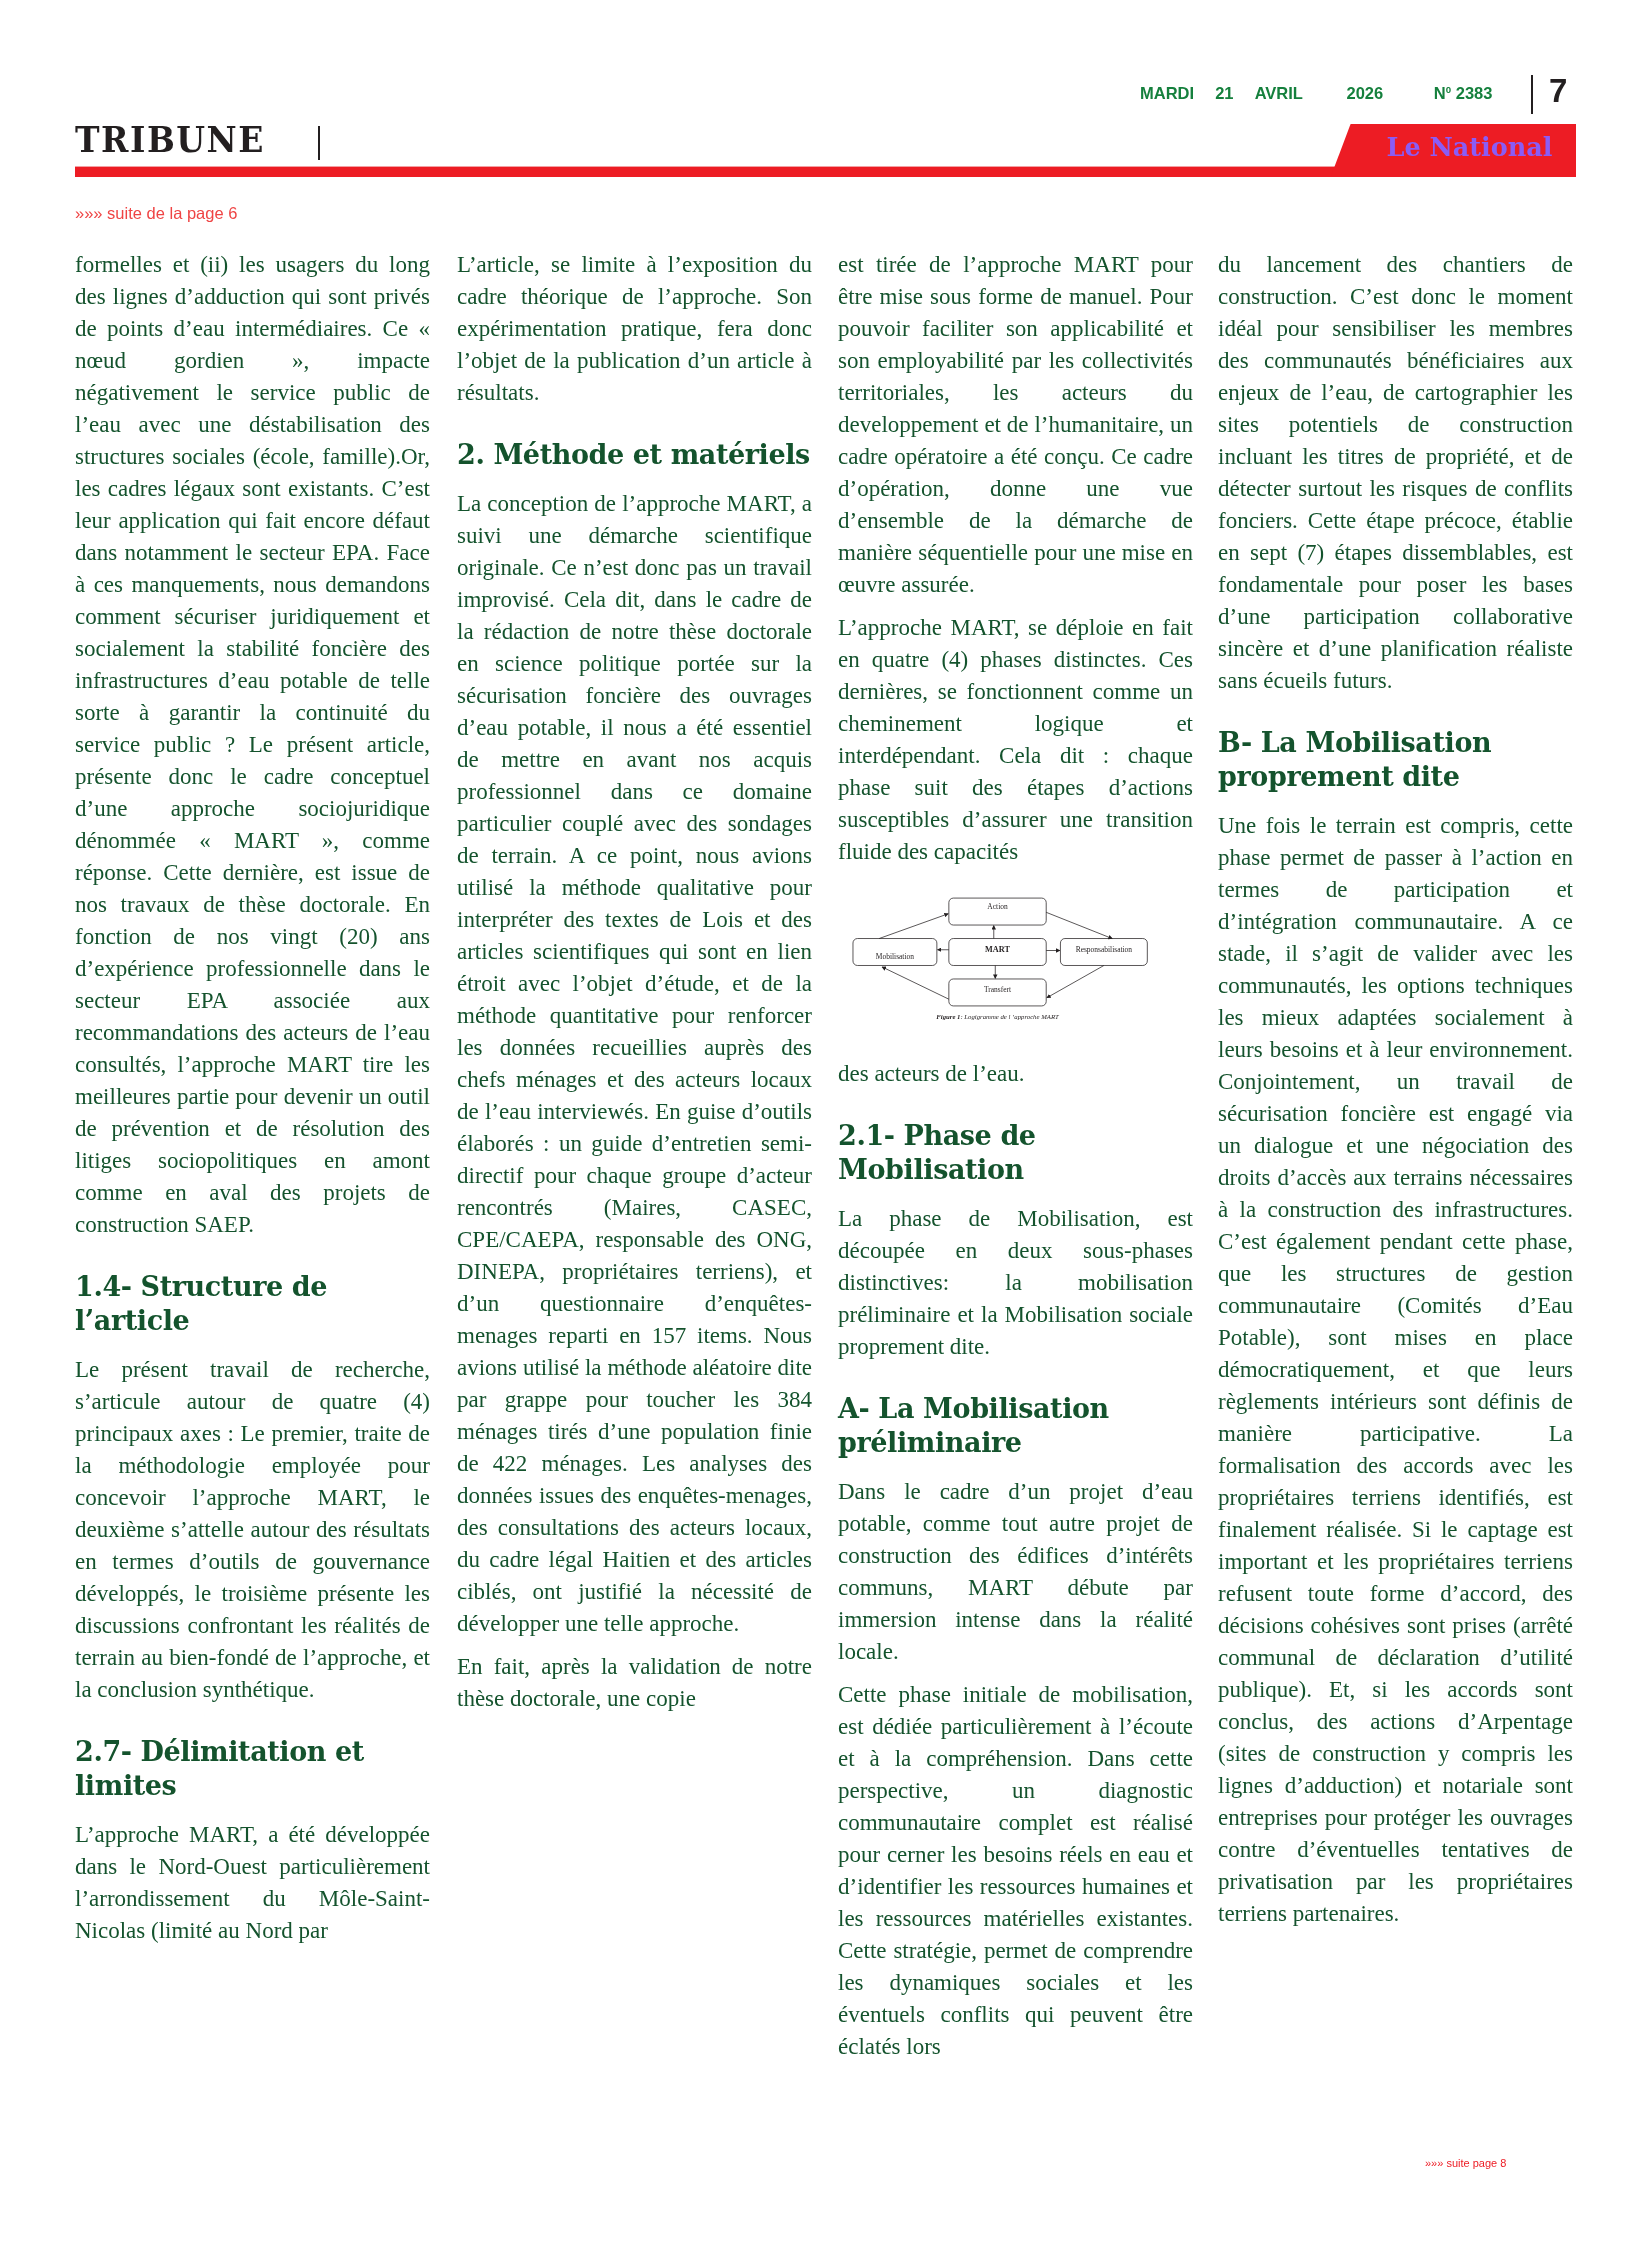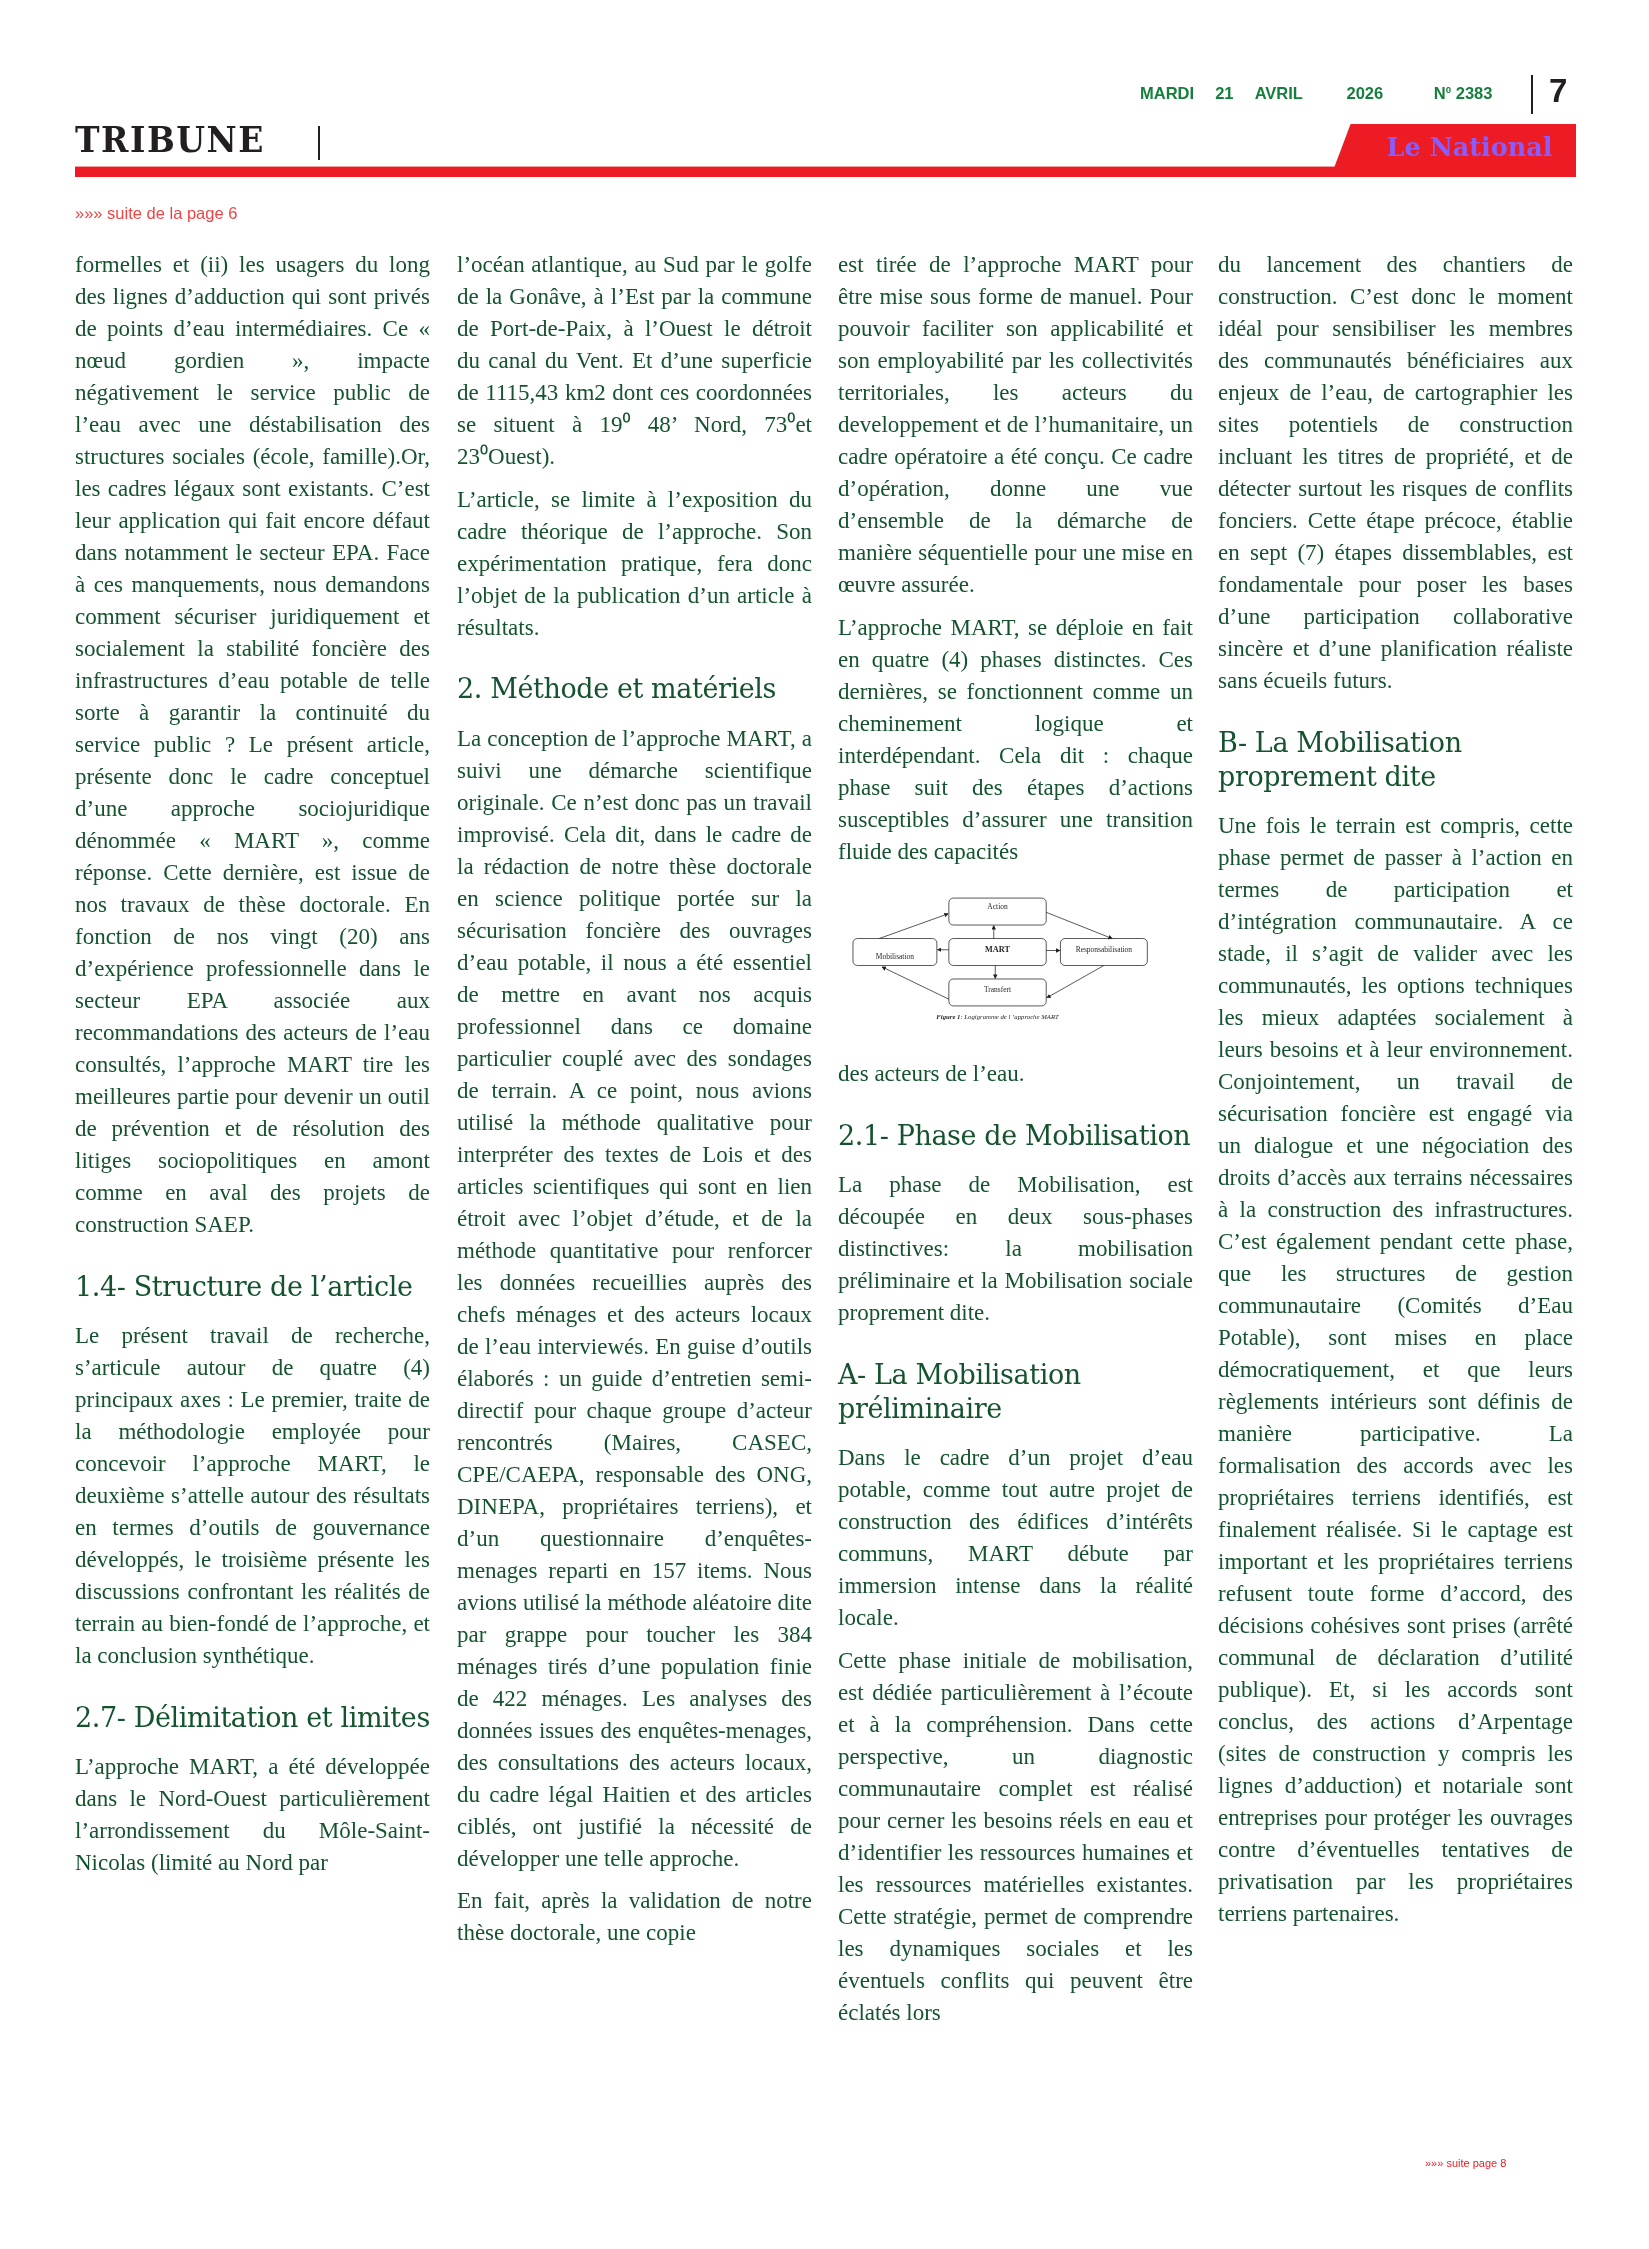--- a/index.html
+++ b/index.html
@@ -55,21 +55,21 @@
     position: absolute; top: 249px; width: 355px;
     font-family: "Liberation Serif", serif; font-size: 23px; line-height: 32px;
     text-align: justify; hyphens: none; color: #14532d;
   }
   .col1 { left: 75px; }
   .col2 { left: 457px; }
   .col3 { left: 838px; }
   .col4 { left: 1218px; }
   .column p { margin: 0 0 10.5px 0; }
   .column h2 {
-    font-family: "DejaVu Serif", serif; font-weight: normal; font-size: 27px;
+    font-family: "DejaVu Serif", serif; font-weight: bold; font-size: 27px;
     line-height: 34px; margin: 28.5px 0 16.5px 0; text-align: left; letter-spacing: -0.4px;
   }
 
   .figure { margin: 15px 0 25.5px 0; width: 355px; }
   .figure svg { display: block; width: 355px; height: 150px; }
   .figure .node-label { font-family: "Liberation Serif", serif; font-size: 10px; fill: #231f20; }
   .figure .node-label-bold { font-family: "Liberation Serif", serif; font-size: 11px; font-weight: bold; fill: #231f20; }
   .figure .caption { font-family: "Liberation Serif", serif; font-size: 9px; font-style: italic; fill: #231f20; }
 </style>
 </head>
@@ -97,21 +97,20 @@
 
 <div class="column col1">
   <p>formelles et (ii) les usagers du long des lignes d’adduction qui sont privés de points d’eau intermédiaires. Ce « nœud gordien », impacte négativement le service public de l’eau avec une déstabilisation des structures sociales (école, famille).Or, les cadres légaux sont existants. C’est leur application qui fait encore défaut dans notamment le secteur EPA. Face à ces manquements, nous demandons comment sécuriser juridiquement et socialement la stabilité foncière des infrastructures d’eau potable de telle sorte à garantir la continuité du service public ? Le présent article, présente donc le cadre conceptuel d’une approche sociojuridique dénommée « MART », comme réponse. Cette dernière, est issue de nos travaux de thèse doctorale. En fonction de nos vingt (20) ans d’expérience professionnelle dans le secteur EPA associée aux recommandations des acteurs de l’eau consultés, l’approche MART tire les meilleures partie pour devenir un outil de prévention et de résolution des litiges sociopolitiques en amont comme en aval des projets de construction SAEP.</p>
   <h2>1.4- Structure de l’article</h2>
   <p>Le présent travail de recherche, s’articule autour de quatre (4) principaux axes : Le premier, traite de la méthodologie employée pour concevoir l’approche MART, le deuxième s’attelle autour des résultats en termes d’outils de gouvernance développés, le troisième présente les discussions confrontant les réalités de terrain au bien-fondé de l’approche, et la conclusion synthétique.</p>
   <h2>2.7- Délimitation et limites</h2>
   <p>L’approche MART, a été développée dans le Nord-Ouest particulièrement l’arrondissement du Môle-Saint-Nicolas (limité au Nord par</p>
 </div>
 
 <div class="column col2">
-  <p>l’océan atlantique, au Sud par le golfe de la Gonâve, à l’Est par la commune de Port-de-Paix, à l’Ouest le détroit du canal du Vent. Et d’une superficie de 1115,43 km2 dont ces coordonnées se situent à 19⁰ 48’ Nord, 73⁰et 23⁰Ouest).</p>
   <p>L’article, se limite à l’exposition du cadre théorique de l’approche. Son expérimentation pratique, fera donc l’objet de la publication d’un article à résultats.</p>
   <h2>2. Méthode et matériels</h2>
   <p>La conception de l’approche MART, a suivi une démarche scientifique originale. Ce n’est donc pas un travail improvisé. Cela dit, dans le cadre de la rédaction de notre thèse doctorale en science politique portée sur la sécurisation foncière des ouvrages d’eau potable, il nous a été essentiel de mettre en avant nos acquis professionnel dans ce domaine particulier couplé avec des sondages de terrain. A ce point, nous avions utilisé la méthode qualitative pour interpréter des textes de Lois et des articles scientifiques qui sont en lien étroit avec l’objet d’étude, et de la méthode quantitative pour renforcer les données recueillies auprès des chefs ménages et des acteurs locaux de l’eau interviewés. En guise d’outils élaborés : un guide d’entretien semi-directif pour chaque groupe d’acteur rencontrés (Maires, CASEC, CPE/CAEPA, responsable des ONG, DINEPA, propriétaires terriens), et d’un questionnaire d’enquêtes-menages reparti en 157 items. Nous avions utilisé la méthode aléatoire dite par grappe pour toucher les 384 ménages tirés d’une population finie de 422 ménages. Les analyses des données issues des enquêtes-menages, des consultations des acteurs locaux, du cadre légal Haitien et des articles ciblés, ont justifié la nécessité de développer une telle approche.</p>
   <p>En fait, après la validation de notre thèse doctorale, une copie</p>
 </div>
 
 <div class="column col3">
   <p>est tirée de l’approche MART pour être mise sous forme de manuel. Pour pouvoir faciliter son applicabilité et son employabilité par les collectivités territoriales, les acteurs du developpement et de l’humanitaire, un cadre opératoire a été conçu. Ce cadre d’opération, donne une vue d’ensemble de la démarche de manière séquentielle pour une mise en œuvre assurée.</p>
   <p>L’approche MART, se déploie en fait en quatre (4) phases distinctes. Ces dernières, se fonctionnent comme un cheminement logique et interdépendant. Cela dit : chaque phase suit des étapes d’actions susceptibles d’assurer une transition fluide des capacités</p>
 

